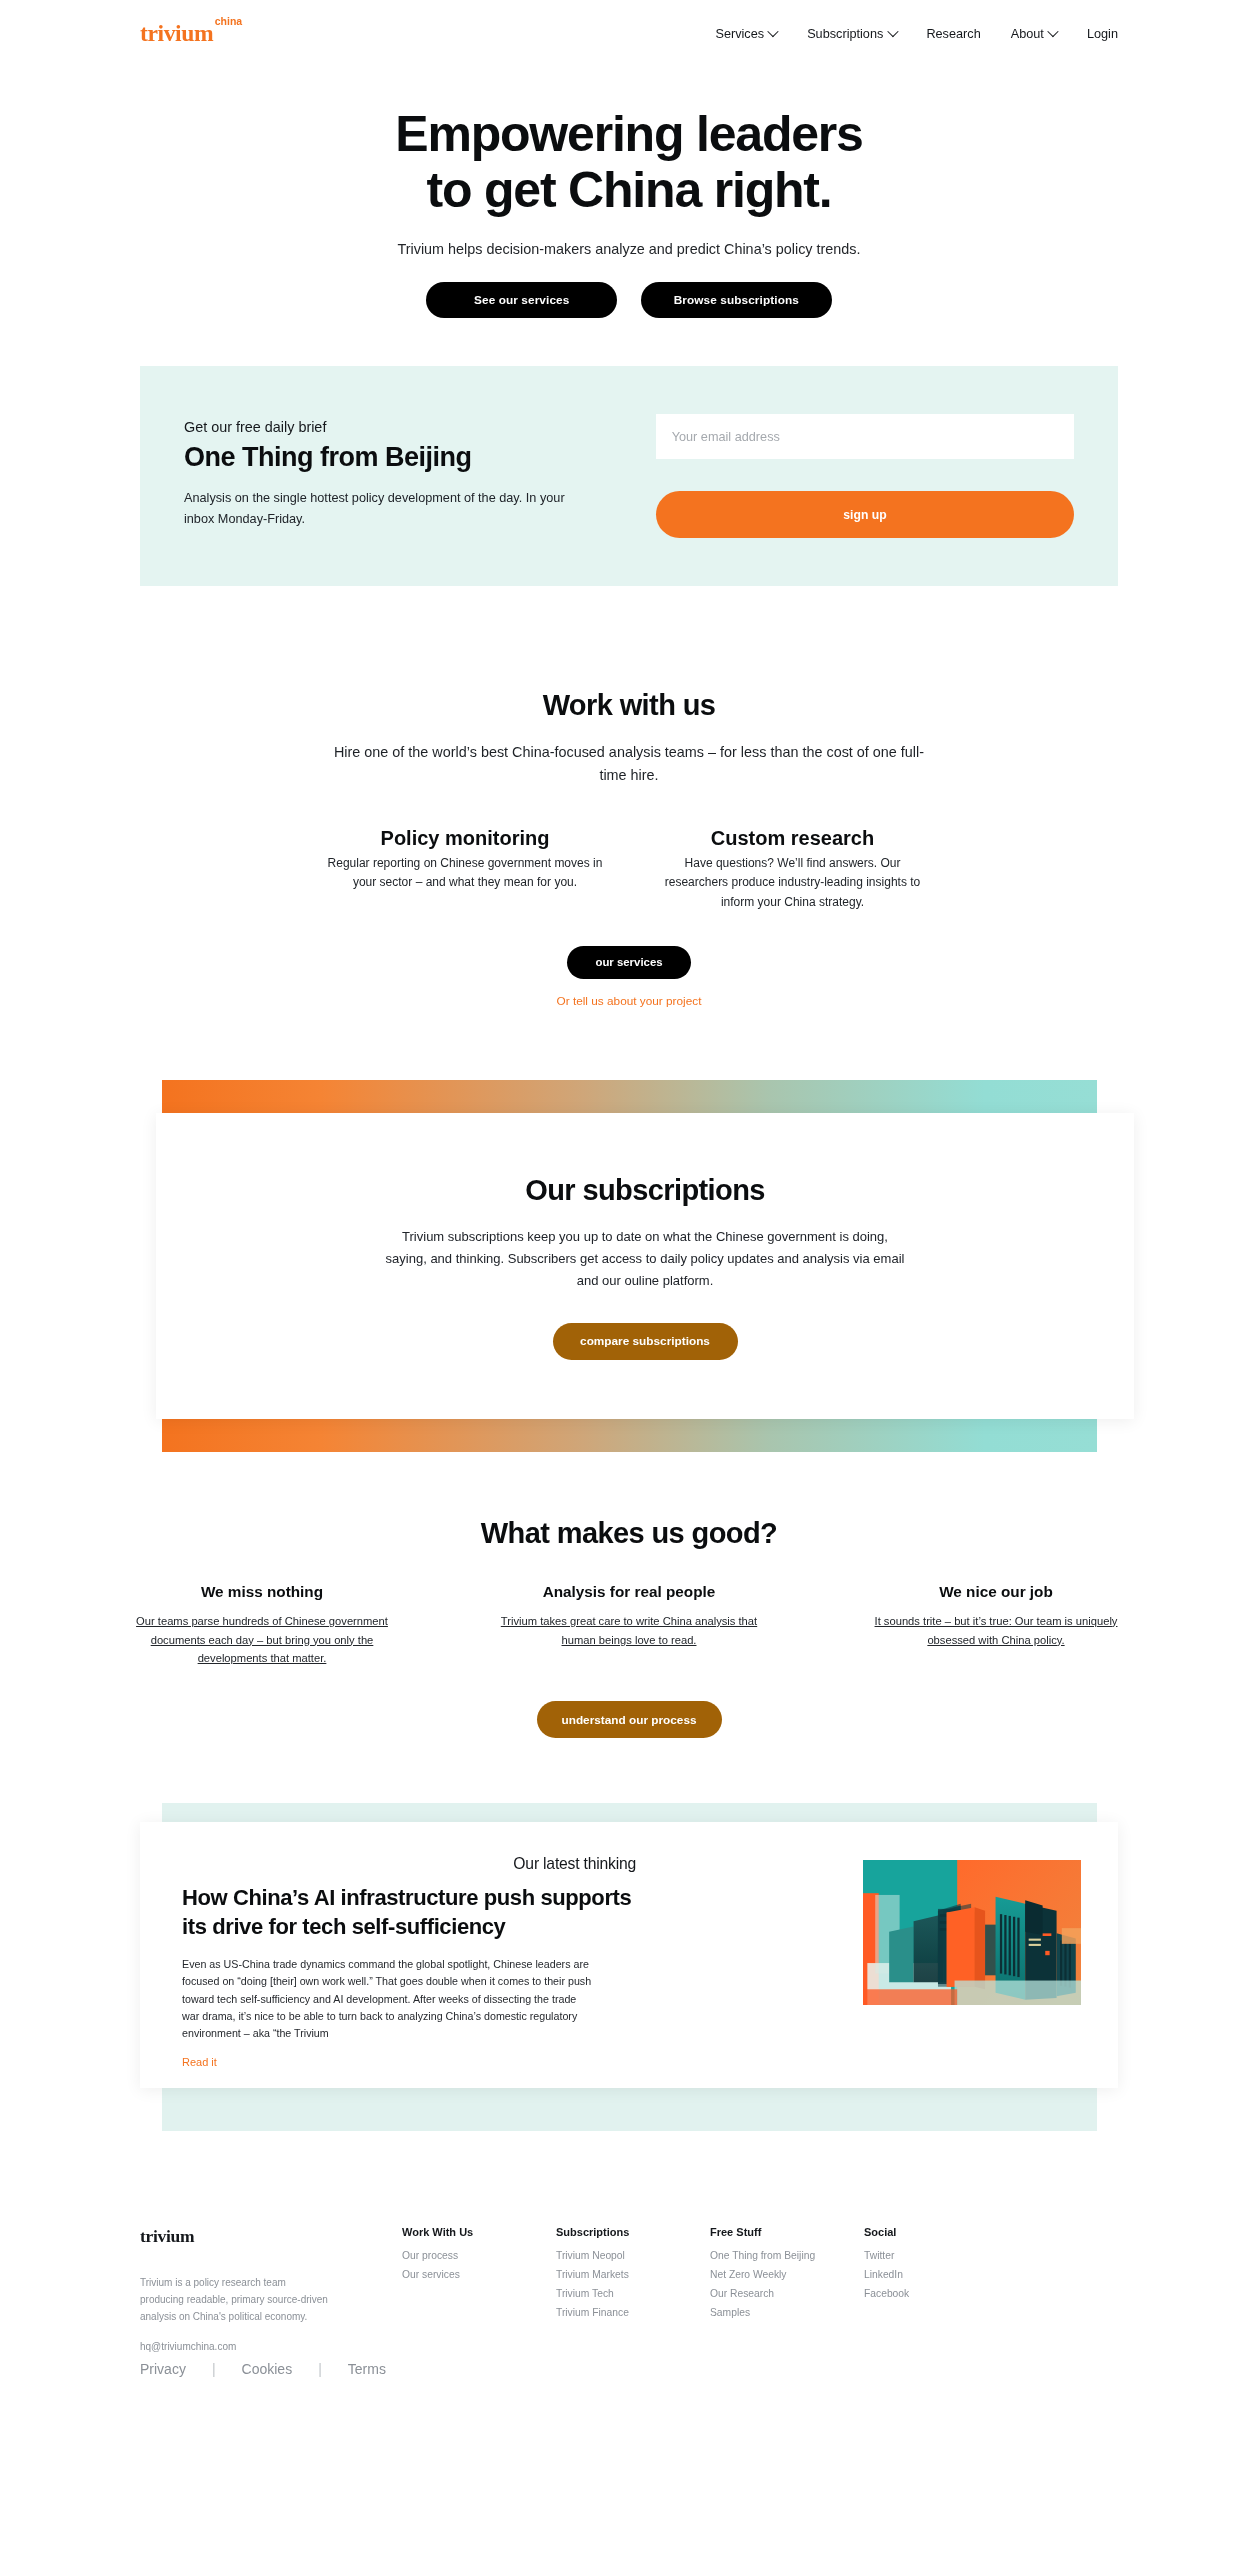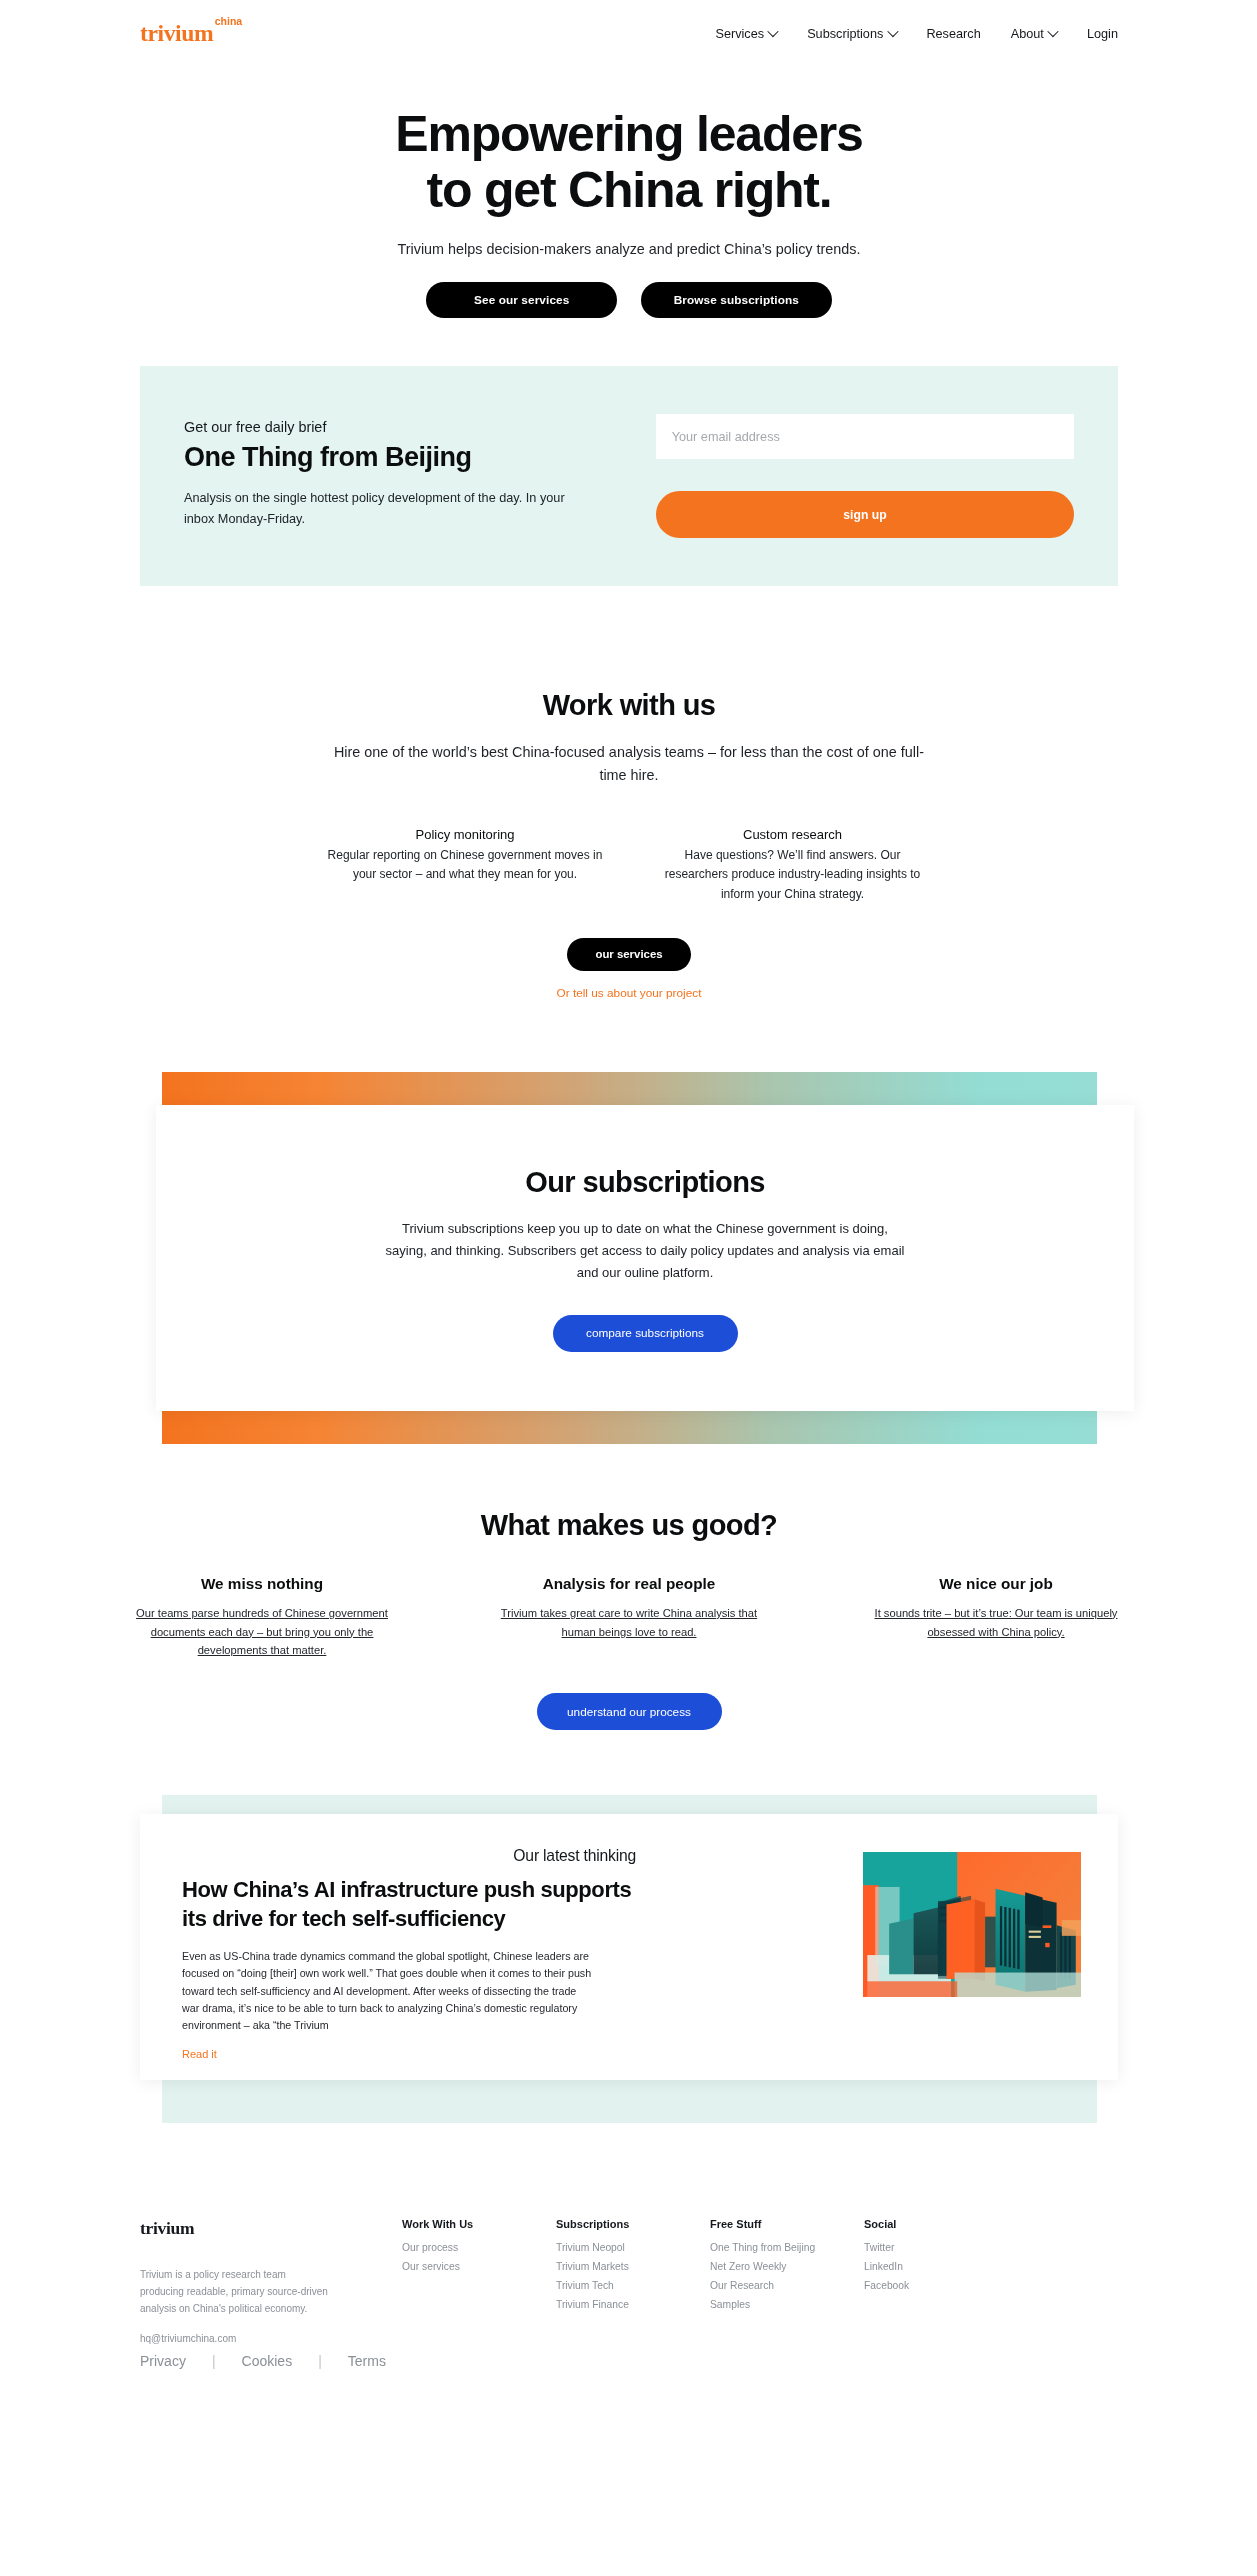--- a/index.html
+++ b/index.html
@@ -169,21 +169,21 @@
     line-height: 1.55;
     color: #1d2126;
   }
   .work-cols {
     margin: 41px auto 0;
     width: 638px;
     display: flex;
     gap: 17.5px;
   }
   .work-col { width: 310px; }
-  .work-col h3 { font-size: 13px; font-weight: normal; color: #0b0d0f; }
+  .work-col h3 { font-size: 20px; font-weight: bold; color: #0b0d0f; }
   .work-col p {
     margin-top: 4px;
     font-size: 12px;
     line-height: 1.63;
     color: #22262b;
     padding: 0 15.7px;
   }
   .btn-center { margin-top: 33px; display: flex; justify-content: center; }
   .btn-small {
     background: #000; color: #fff; border: none;
@@ -221,24 +221,24 @@
     padding-top: 61px;
   }
   .subs-desc {
     margin: 19px auto 0;
     width: 524px;
     font-size: 13px;
     line-height: 1.68;
     color: #20242a;
   }
   .btn-wide {
-    background: #1d4ed8; color: #fff; border: none;
+    background: #a16207; color: #fff; border: none;
     border-radius: 35px;
     font-family: "Liberation Sans", sans-serif;
-    font-weight: normal; font-size: 11.8px;
+    font-weight: bold; font-size: 11.8px;
     padding: 11.4px 0; width: 185px; cursor: pointer; margin-top: 31px;
   }
 
   
   .good { padding: 66px 0 0; text-align: center; }
   .good-cols {
     margin: 33px auto 0;
     width: 1031px;
     display: flex;
     justify-content: space-between;

